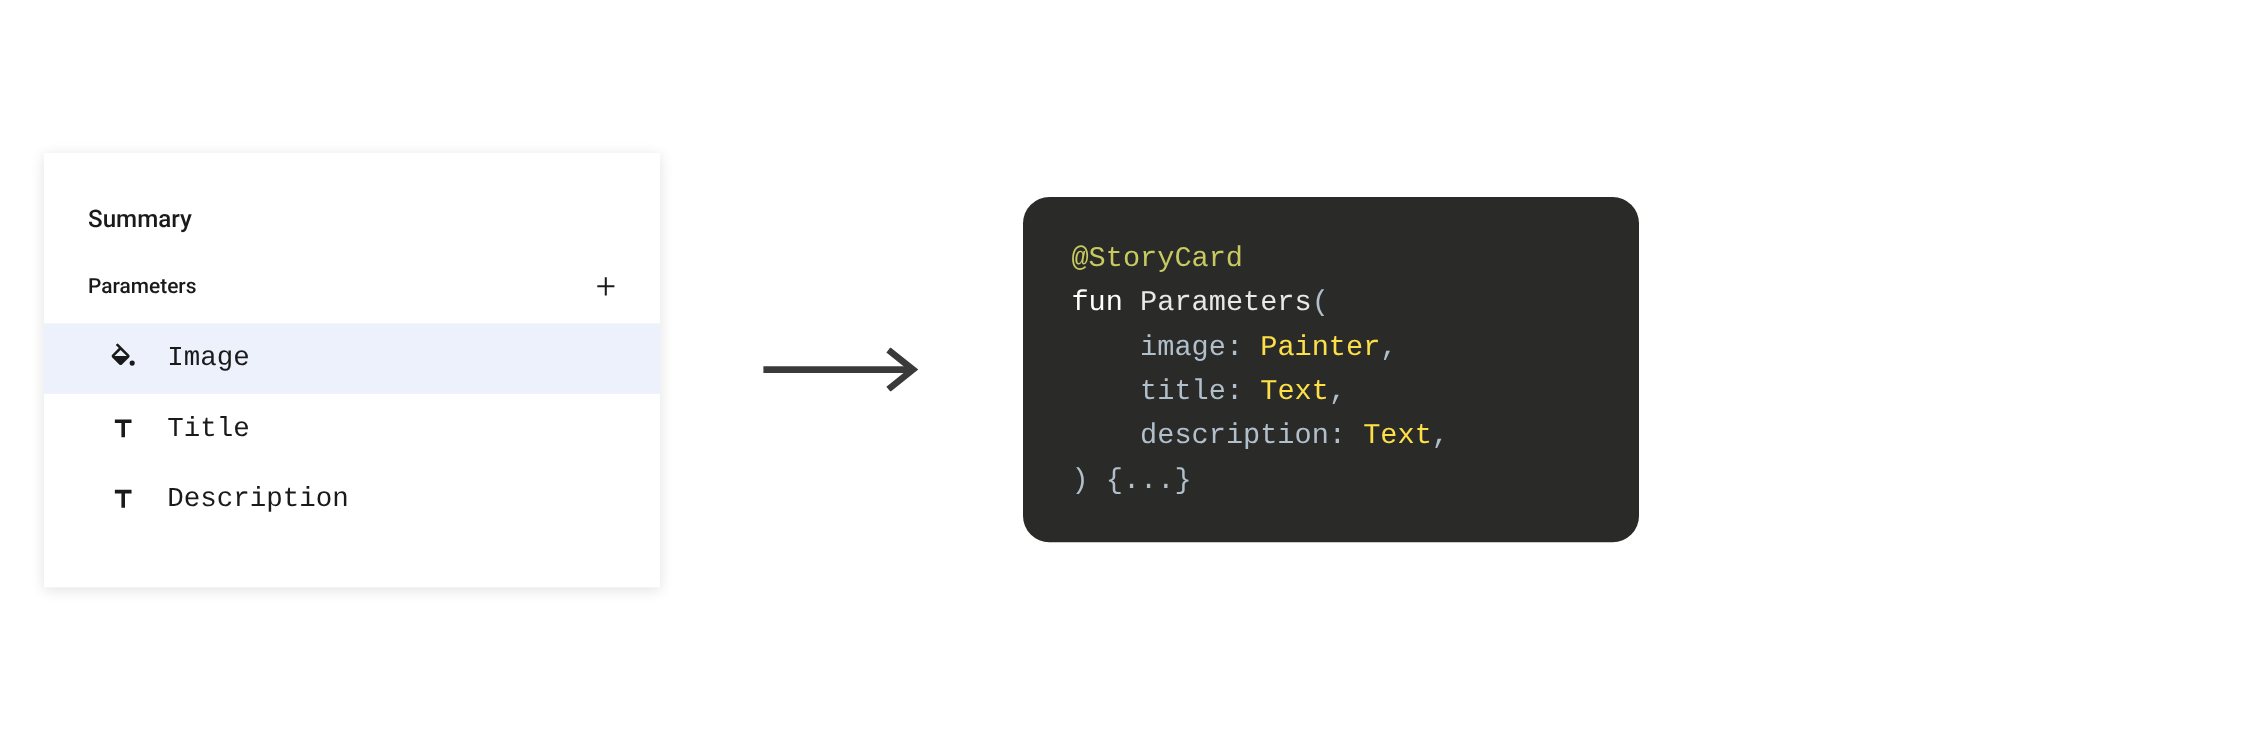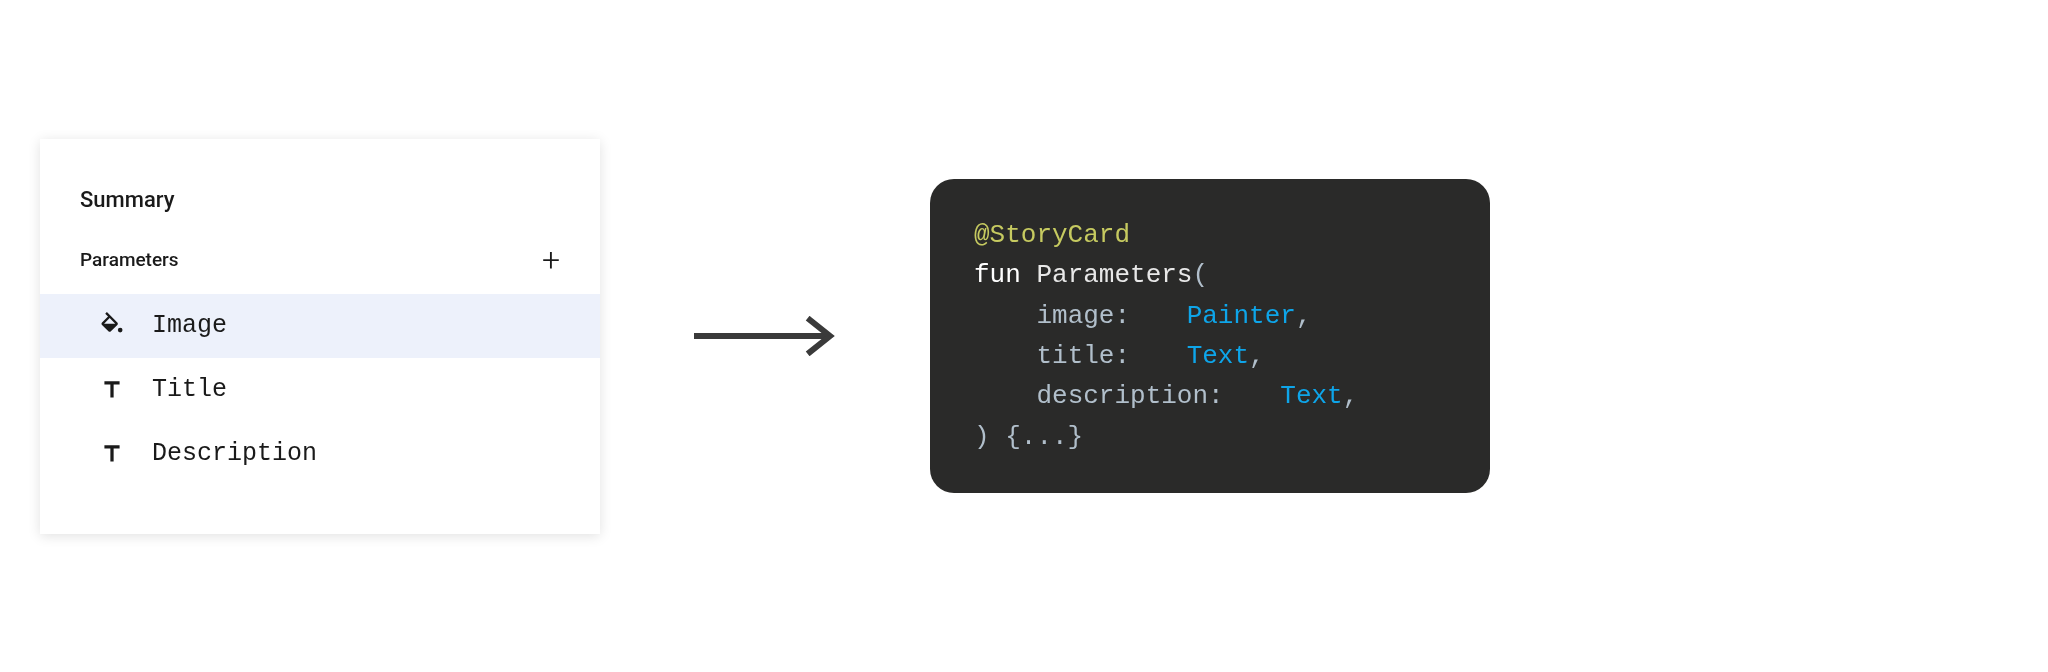--- a/index.html
+++ b/index.html
@@ -81,21 +81,21 @@
       font-family: "SFMono-Regular", Consolas, "Liberation Mono", Menlo, monospace;
       font-size: 26px;
       line-height: 1.55;
       white-space: pre;
       width: 560px;
     }
     .c-annotation { color: #c6ca60; }
     .c-keyword { color: #ffffff; }
     .c-fnname { color: #e8e8e8; }
     .c-param { color: #b1bfcb; }
-    .c-type { color: #0ea5e9; margin-left: 41px; }
+    .c-type { color: #fde047; }
     .c-punct { color: #b1bfcb; }
   </style>
 </head>
 <body>
 
 <div class="panel">
   <div class="panel-section-title">Summary</div>
   <div class="parameters-header">
     <div class="parameters-title">Parameters</div>
     <div class="plus-icon">+</div>

